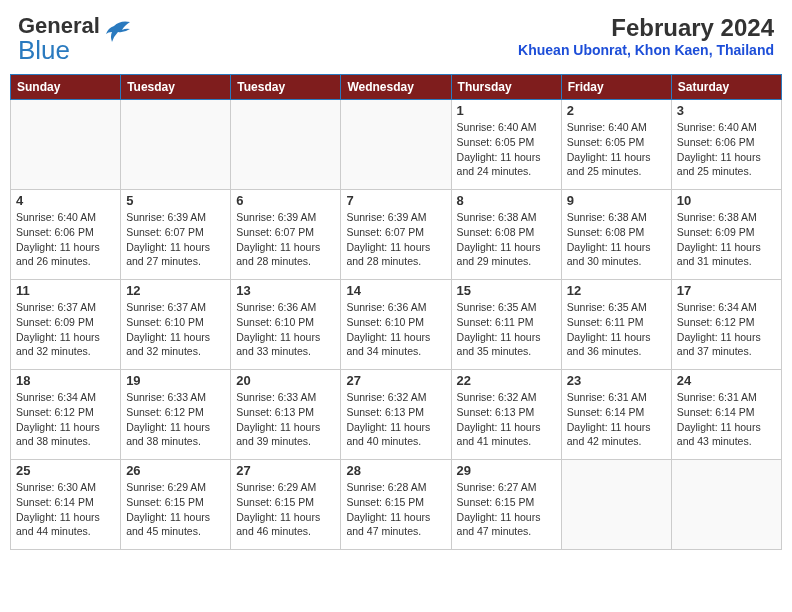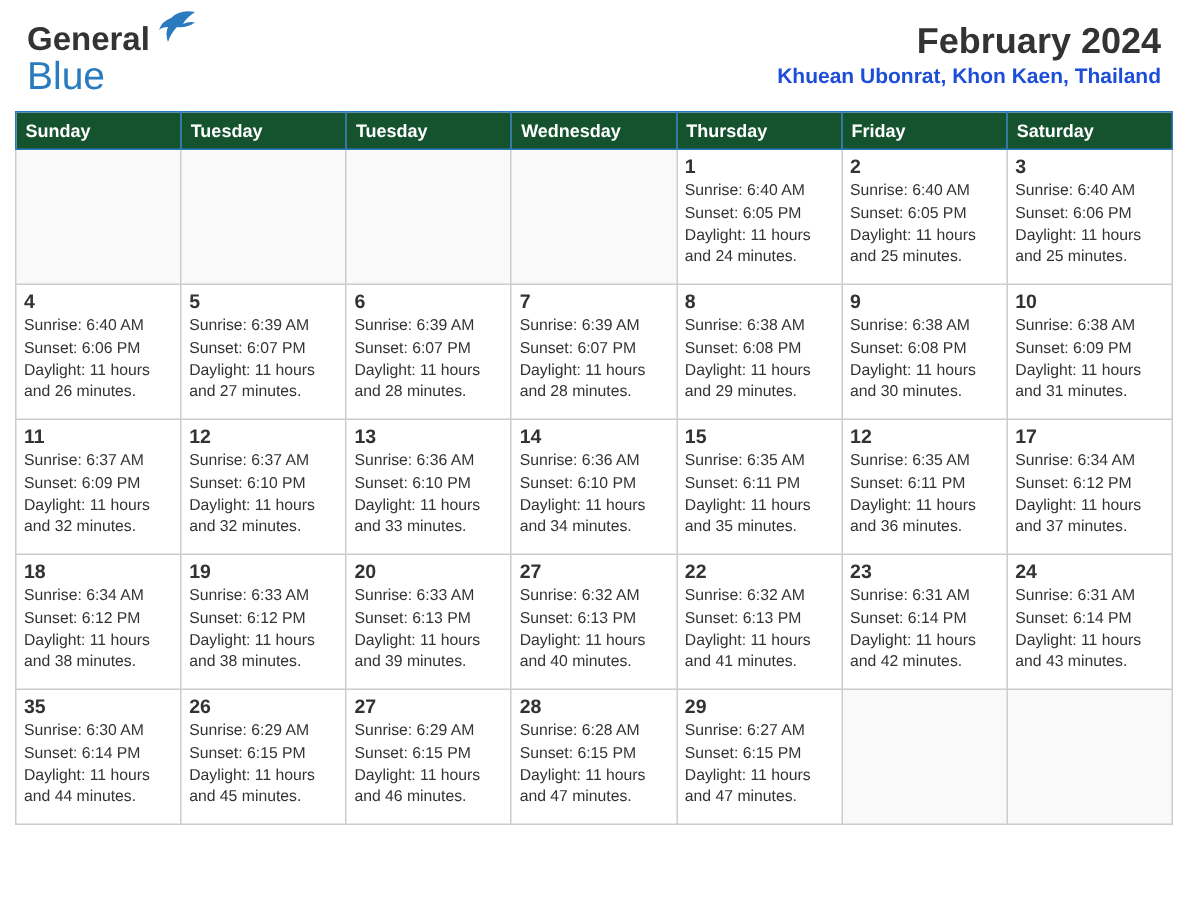--- a/index.html
+++ b/index.html
@@ -34,21 +34,21 @@
       font-size: 14px;
       color: #1d4ed8;
       font-weight: bold;
     }
     .calendar {
       width: 100%;
       border-collapse: collapse;
       font-size: 11px;
     }
     .calendar th {
-      background: #14532d;
+      background: #7f1d1d;
       color: #fff;
       text-align: left;
       padding: 5px 6px;
       font-size: 12px;
       font-weight: bold;
       border: 1px solid #2a7abf;
     }
     .calendar td {
       border: 1px solid #ccc;
       vertical-align: top;
@@ -71,21 +71,21 @@
     }
     .empty-cell {
       background: #f9f9f9;
     }
   </style>
 </head>
 <body>
 
 <div class="header">
   <div class="logo">
-    <div style="display:flex;gap:2px;">
+    <div style="display:flex;align-items:center;gap:2px;">
       <div style="display:flex;flex-direction:column;line-height:1.05;">
         <span style="font-size:22px;font-weight:bold;color:#333;">General</span>
         <span style="font-size:26px;font-weight:normal;color:#2a7abf;">Blue</span>
       </div>
       <svg width="28" height="32" viewBox="0 0 28 32" style="margin-left:2px;margin-top:-10px;">
         <path d="M10,8 Q16,2 26,4 Q20,8 18,12 Q22,10 26,11 Q20,15 14,14 Q10,18 8,24 Q6,18 8,14 Q4,14 2,16 Q4,10 10,8 Z" fill="#2a7abf"></path>
       </svg>
     </div>
   </div>
   <div class="title-block">
@@ -258,21 +258,21 @@
         </td>
         <td>
           <span class="day-number">24</span>
           <div class="day-info">Sunrise: 6:31 AM
 Sunset: 6:14 PM
 Daylight: 11 hours and 43 minutes.</div>
         </td>
       </tr>
       <tr>
         <td>
-          <span class="day-number">35</span>
+          <span class="day-number">25</span>
           <div class="day-info">Sunrise: 6:30 AM
 Sunset: 6:14 PM
 Daylight: 11 hours and 44 minutes.</div>
         </td>
         <td>
           <span class="day-number">26</span>
           <div class="day-info">Sunrise: 6:29 AM
 Sunset: 6:15 PM
 Daylight: 11 hours and 45 minutes.</div>
         </td>

